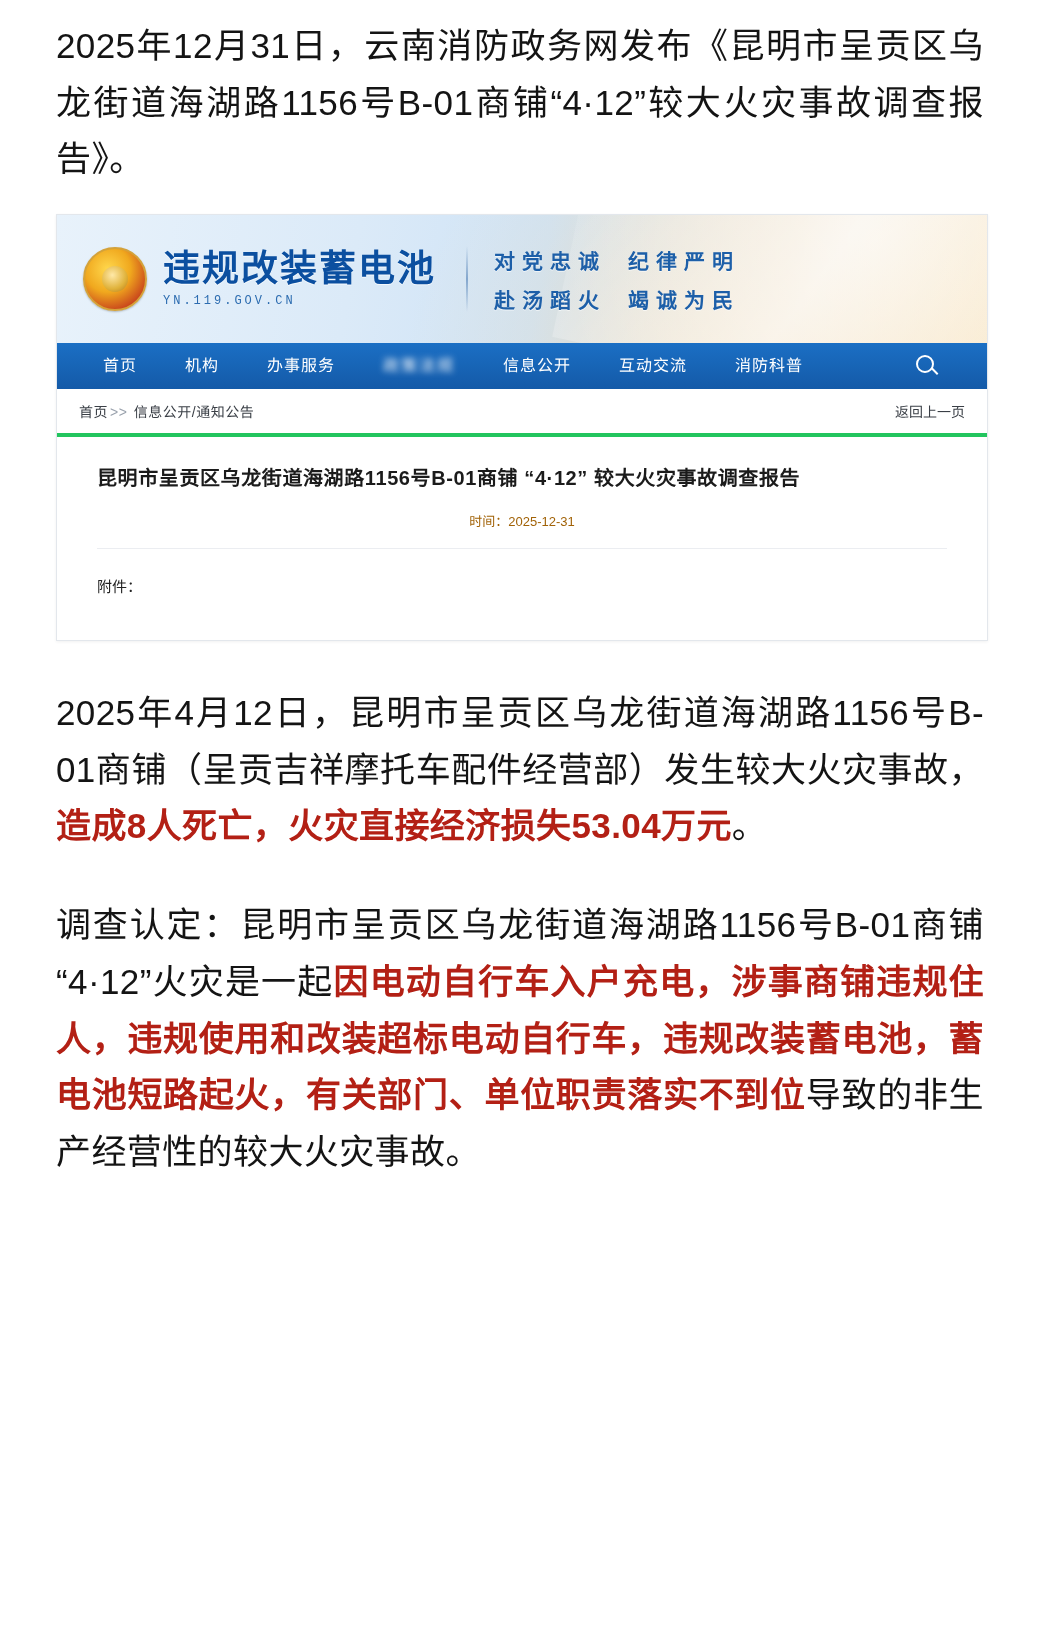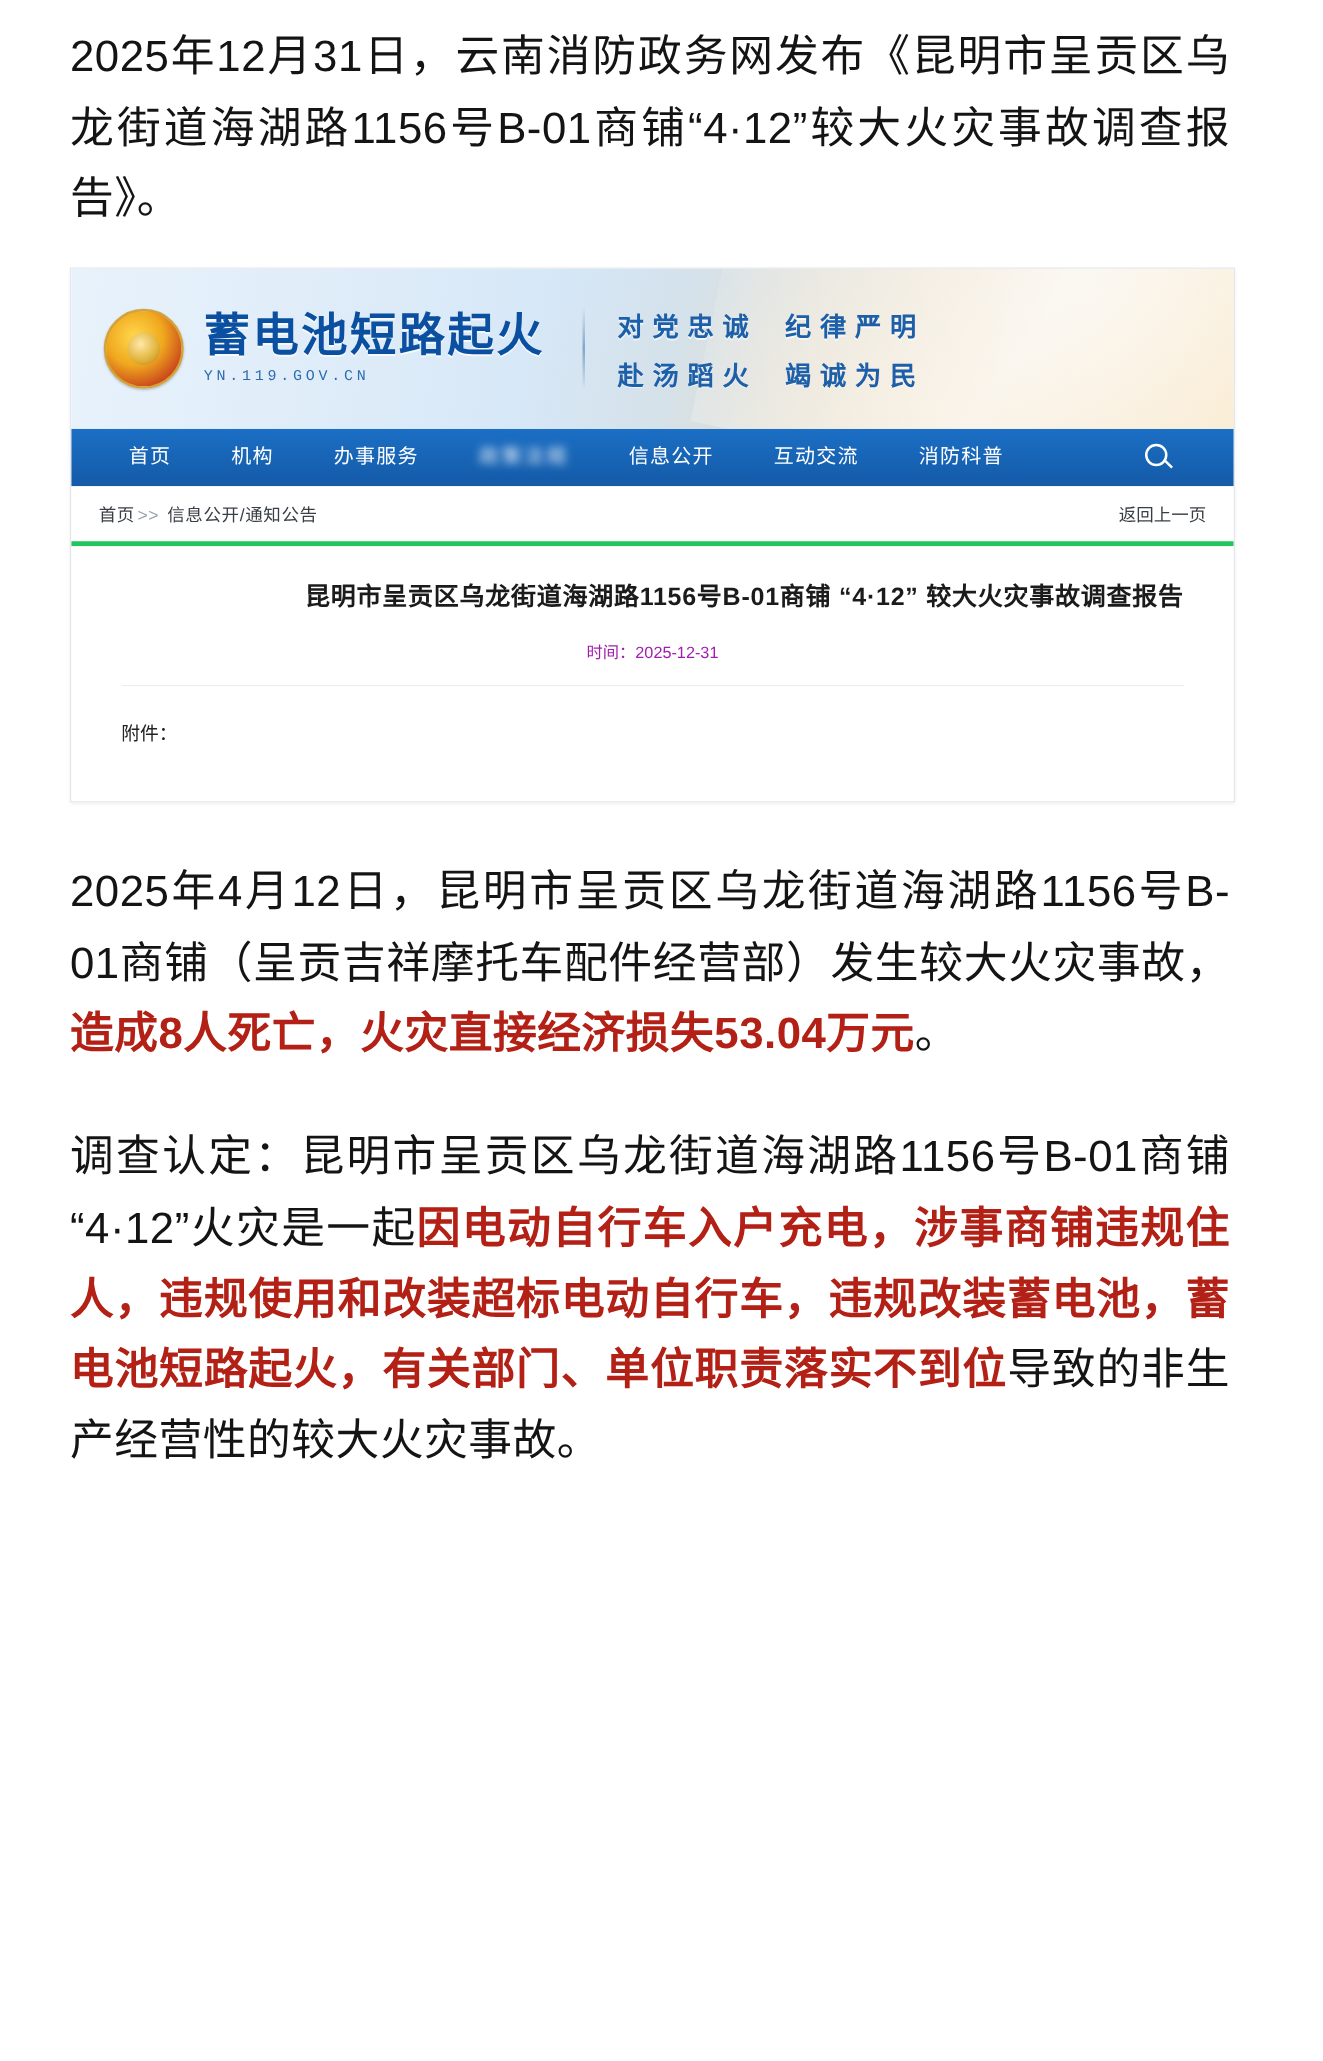--- a/index.html
+++ b/index.html
@@ -202,31 +202,31 @@
     cursor: pointer;
     text-align: right;
   }
 
   
   .article {
     padding: 26px 40px 0 40px;
     background: #fff;
   }
   .article-title {
-    text-align: right;
+    text-align: left;
     font-size: 20px;
     font-weight: bold;
     color: #1b1b1b;
     letter-spacing: 0.6px;
     line-height: 1.5;
   }
   .article-time {
     text-align: center;
     font-size: 13px;
-    color: #a21caf;
+    color: #a16207;
     margin-top: 18px;
     padding-bottom: 18px;
     border-bottom: 1px solid #ebedf1;
   }
   .attach {
     padding: 26px 40px 34px 40px;
     background: #fff;
   }
   .attach-label {
     font-size: 15px;
@@ -247,21 +247,21 @@
 
 <div class="page">
 
   <p class="para lead">2025年12月31日，云南消防政务网发布《昆明市呈贡区乌龙街道海湖路1156号B-01商铺“4·12”较大火灾事故调查报告》。</p>
 
   <div class="shot">
 
     <div class="banner">
       <div class="emblem"></div>
       <div class="site-title">
-        <div class="cn">蓄电池短路起火</div>
+        <div class="cn">违规改装蓄电池</div>
         <div class="en">YN.119.GOV.CN</div>
       </div>
       <div class="banner-div"></div>
       <div class="slogan">
         <div class="slogan-row">
           <span>对党忠诚</span>
           <span>纪律严明</span>
         </div>
         <div class="slogan-row">
           <span>赴汤蹈火</span>

